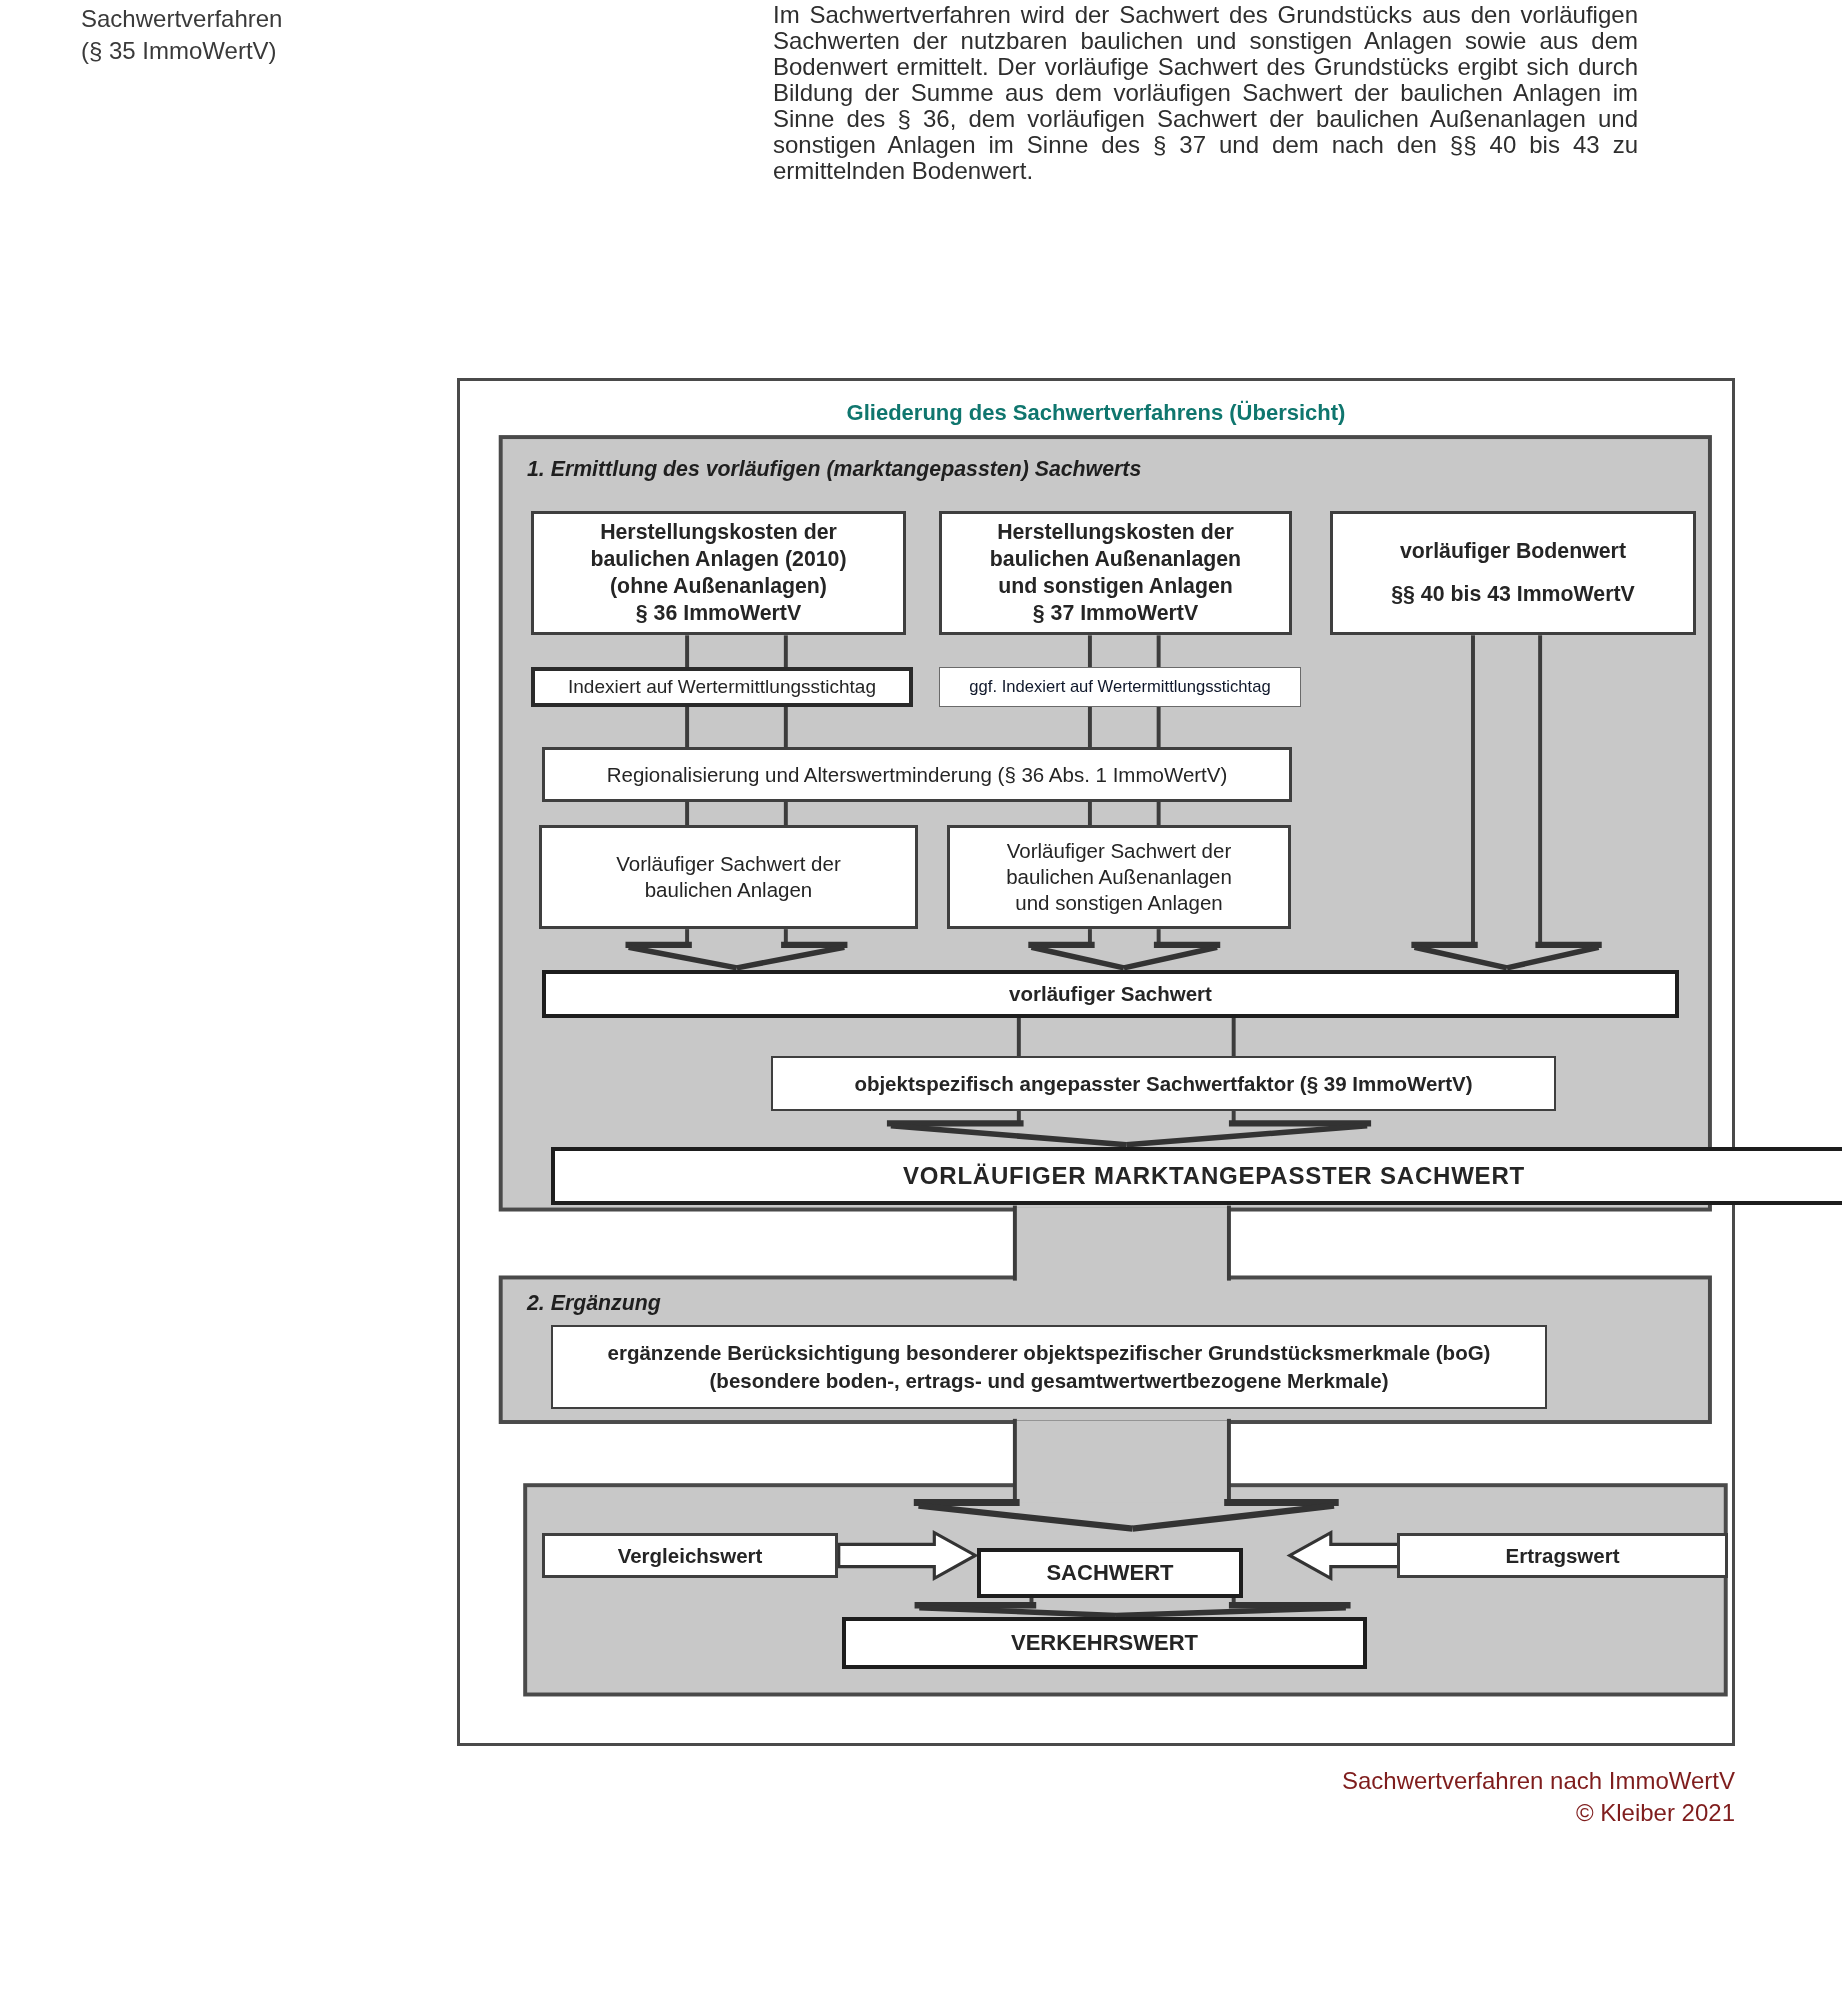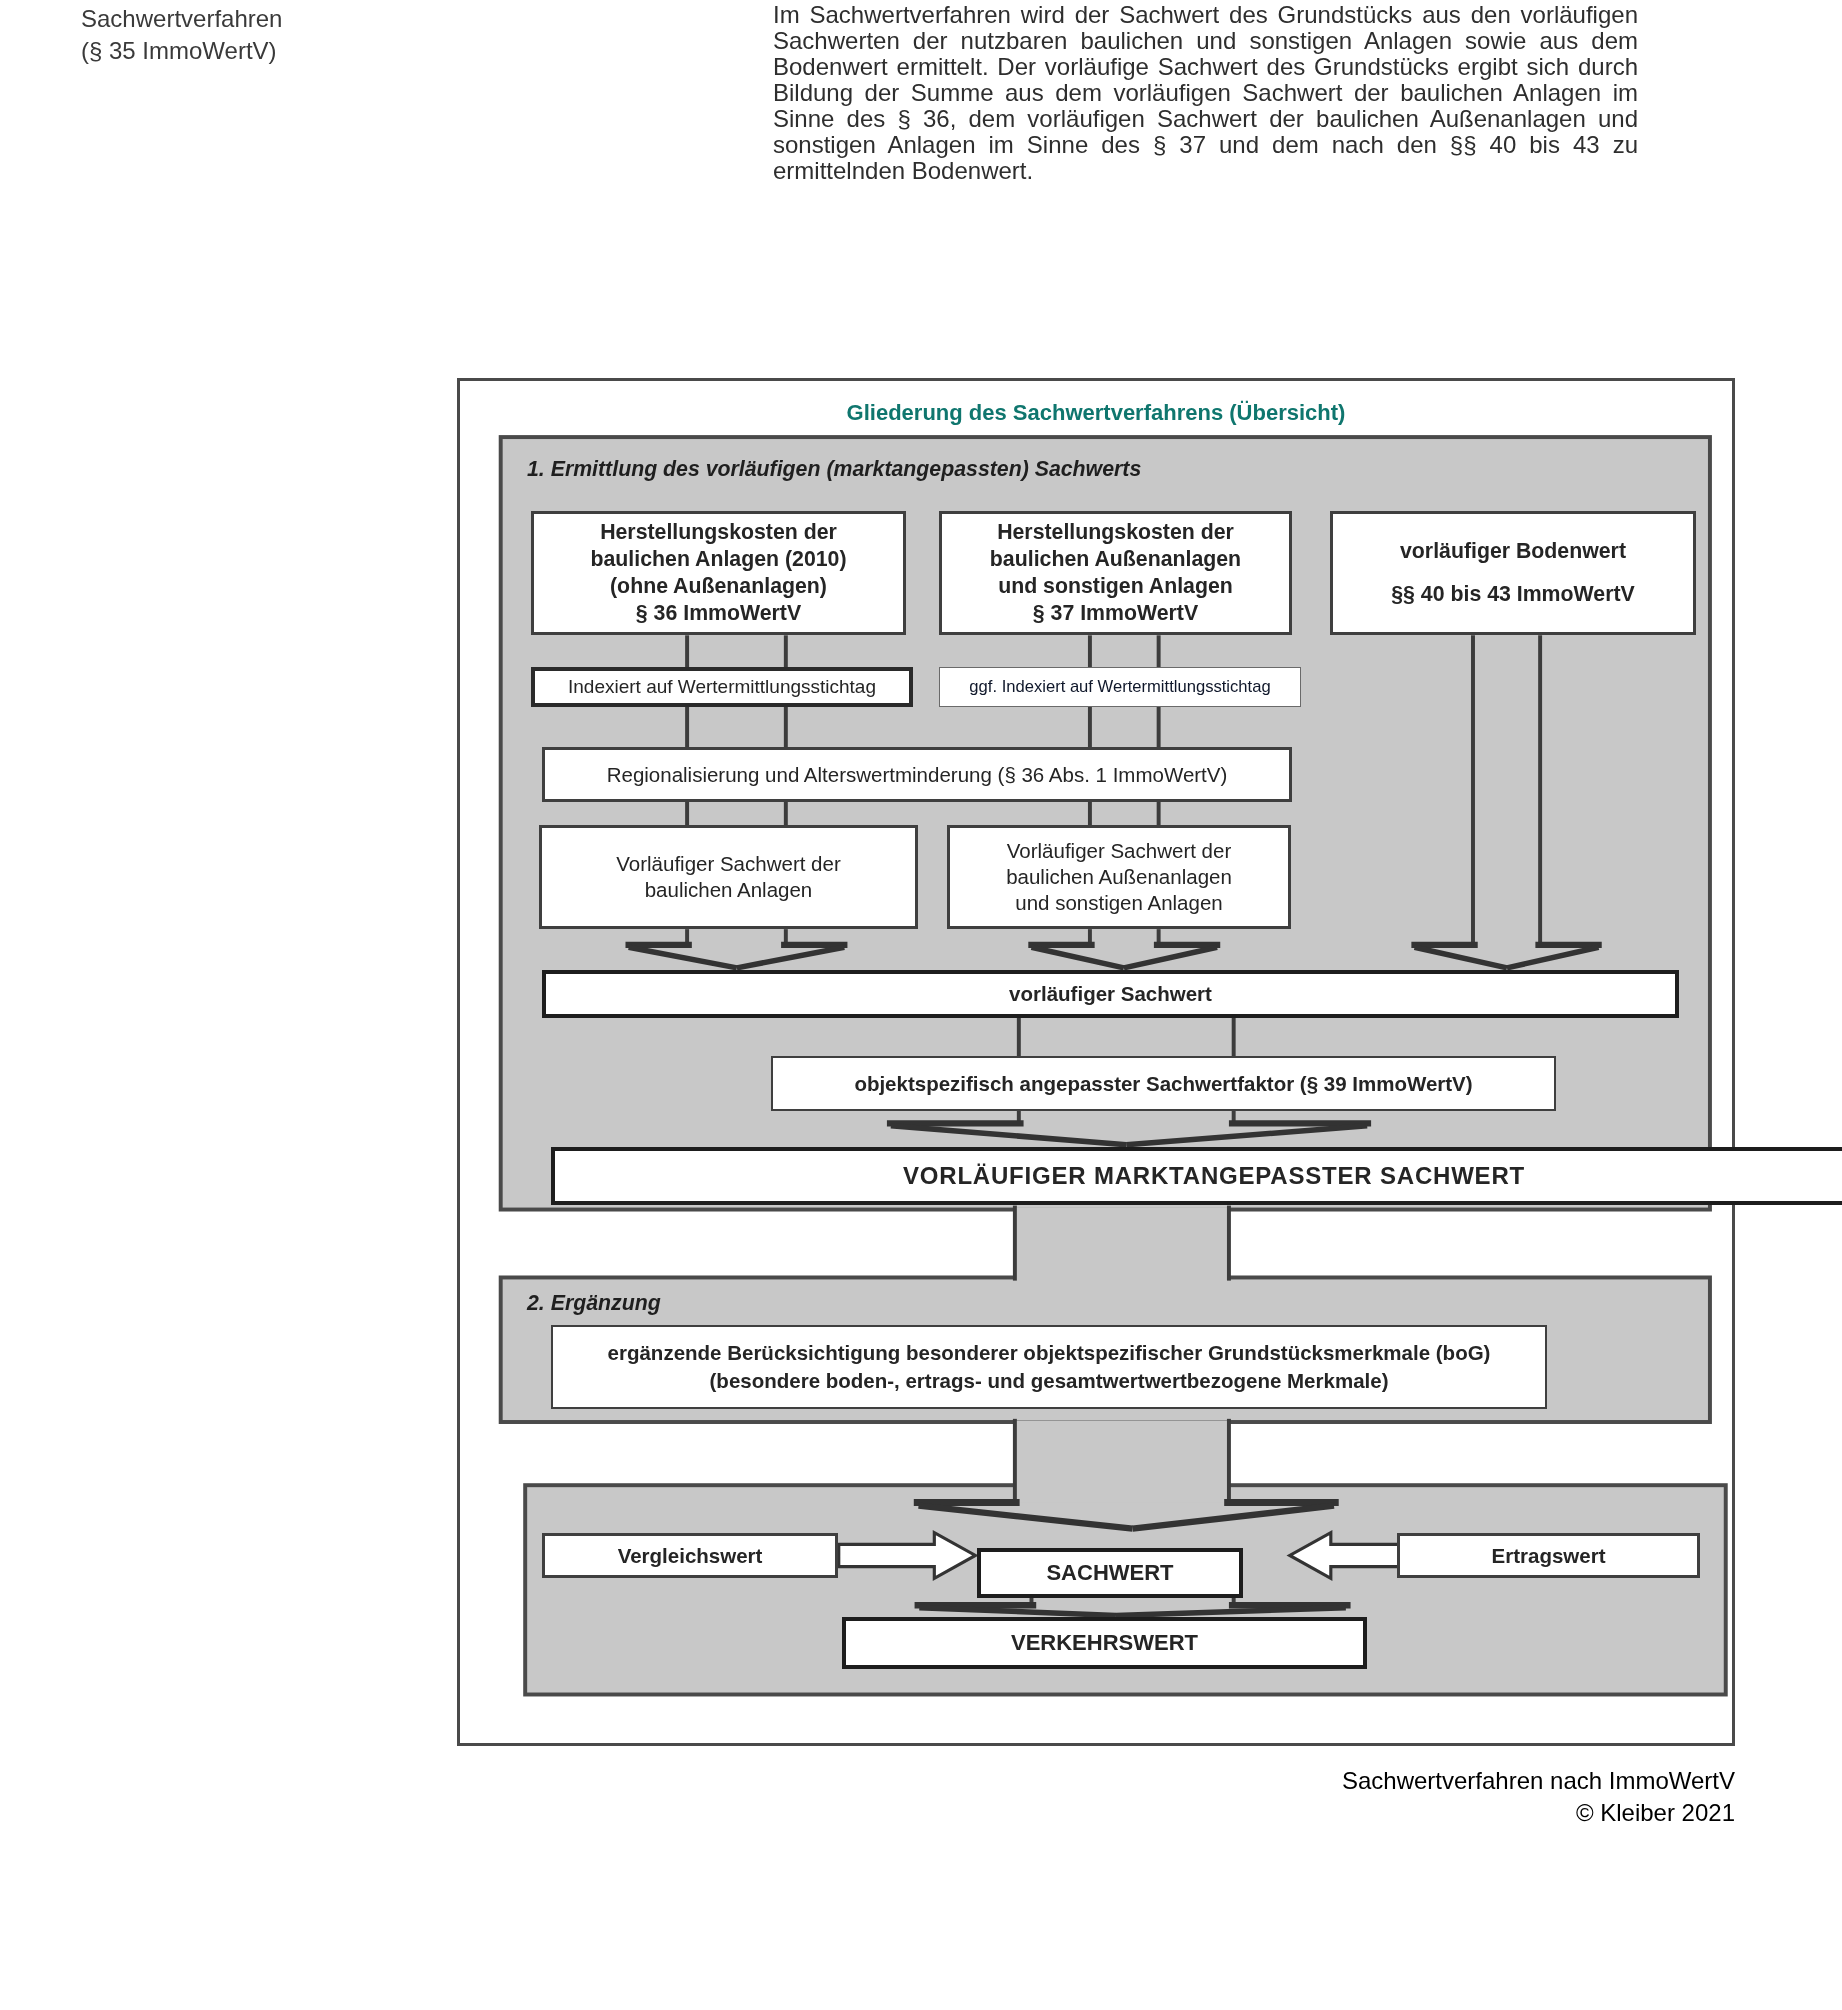--- a/index.html
+++ b/index.html
@@ -35,24 +35,24 @@
   .box-idx2{left:479px;top:286px;width:362px;height:40px;font-size:16.6px;border:1.6px solid #6a6a6a;color:#0f172a;}
   .box-reg{left:82px;top:366px;width:750px;height:55px;font-size:20.5px;}
   .box-vs1{left:79px;top:444px;width:379px;height:104px;font-size:20.5px;line-height:26px;}
   .box-vs2{left:487px;top:444px;width:344px;height:104px;font-size:20.5px;line-height:26px;}
   .box-vsach{left:82px;top:589px;width:1137px;height:48px;font-size:20.5px;}
   .box-oswf{left:311px;top:675px;width:785px;height:55px;font-size:20.5px;border:2.4px solid #3f3f3f;}
   .box-vms{left:91px;top:766px;width:1326px;height:58px;font-size:24px;letter-spacing:0.8px;}
   .box-bog{left:91px;top:944px;width:996px;height:84px;font-size:20.5px;line-height:28.4px;border:2.4px solid #3f3f3f;}
   .box-vgl{left:82px;top:1152px;width:296px;height:45px;font-size:20.5px;}
   .box-sw{left:517px;top:1150px;width:266px;height:50px;font-size:22px;border:4px solid #1d1d1d;margin-top:17px;}
-  .box-ew{left:937px;top:1152px;width:303px;height:45px;font-size:20.5px;}
+  .box-ew{left:937px;top:1152px;width:331px;height:45px;font-size:20.5px;}
   .box-vw{left:382px;top:1236px;width:525px;height:52px;font-size:22px;}
 
-  .caption{position:absolute;right:108px;top:1765px;text-align:right;font-size:24px;line-height:32px;color:#000000;}
+  .caption{position:absolute;right:108px;top:1765px;text-align:right;font-size:24px;line-height:32px;color:#7f1d1d;}
 </style>
 </head>
 <body>
 
 <div id="page">
 
   <div class="margin-label">
     <div>Sachwertverfahren</div>
     <div>(§ 35 ImmoWertV)</div>
   </div>

